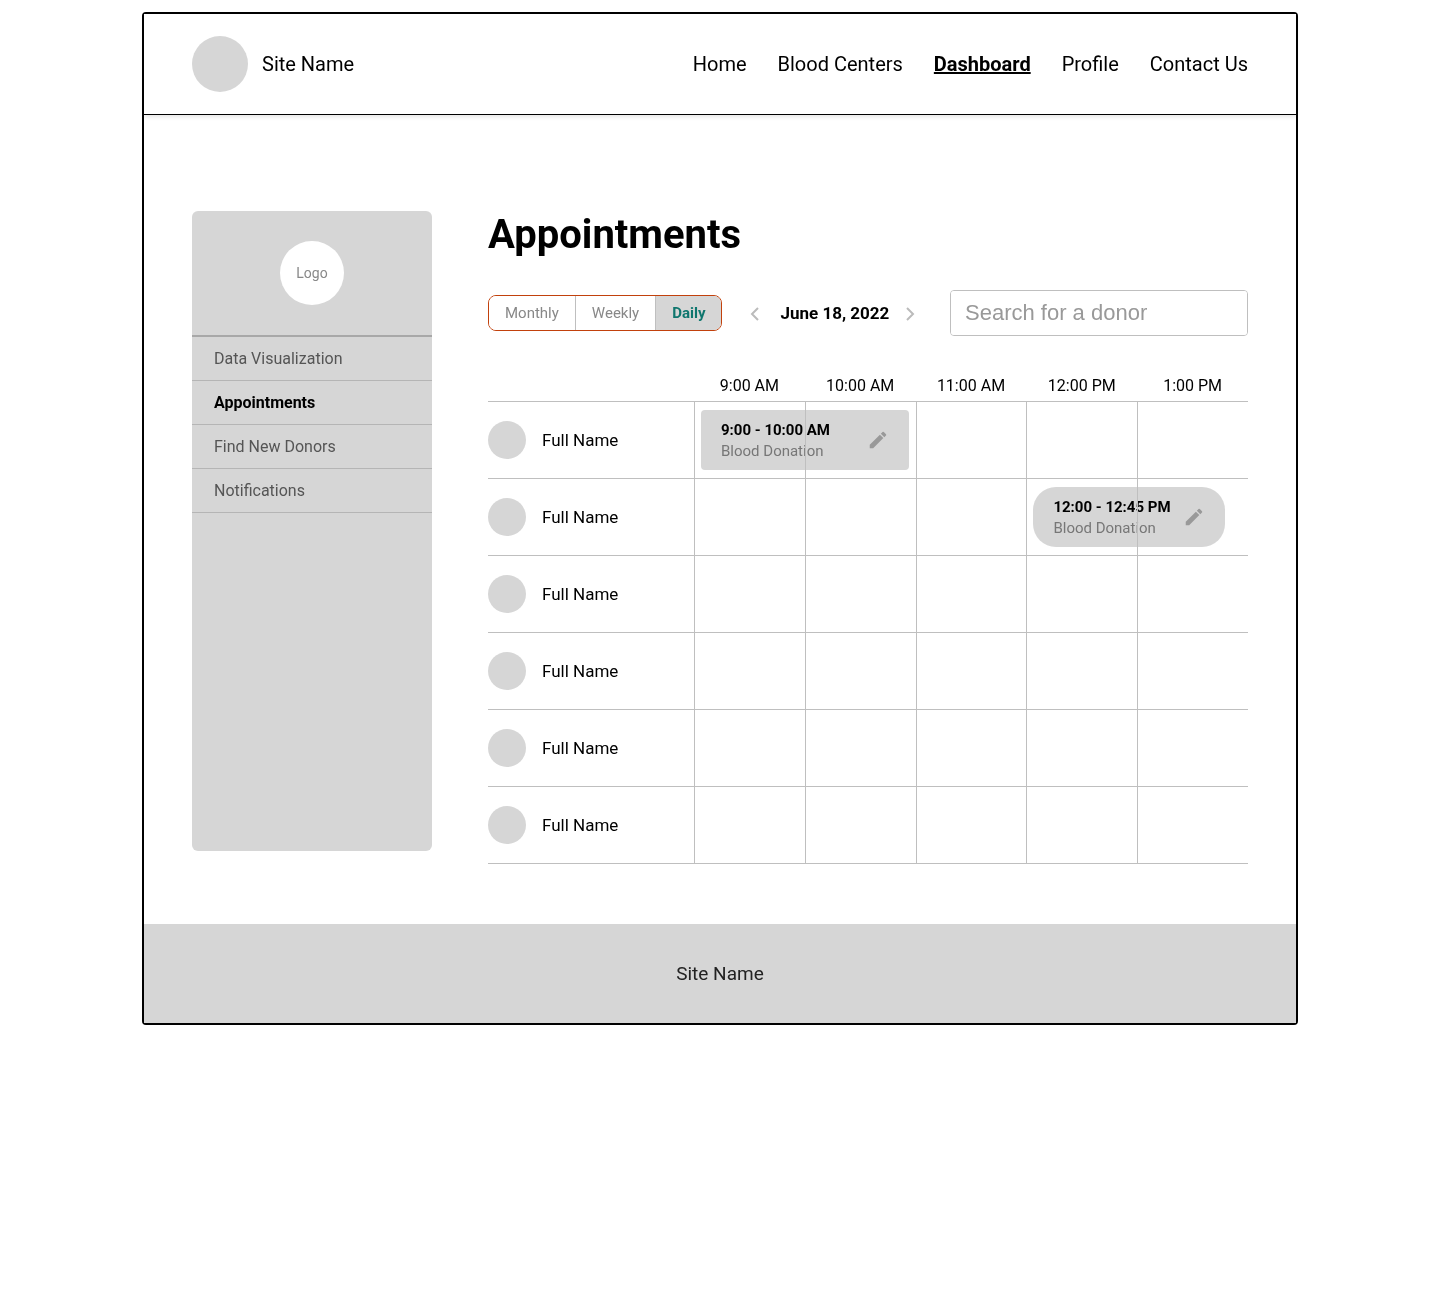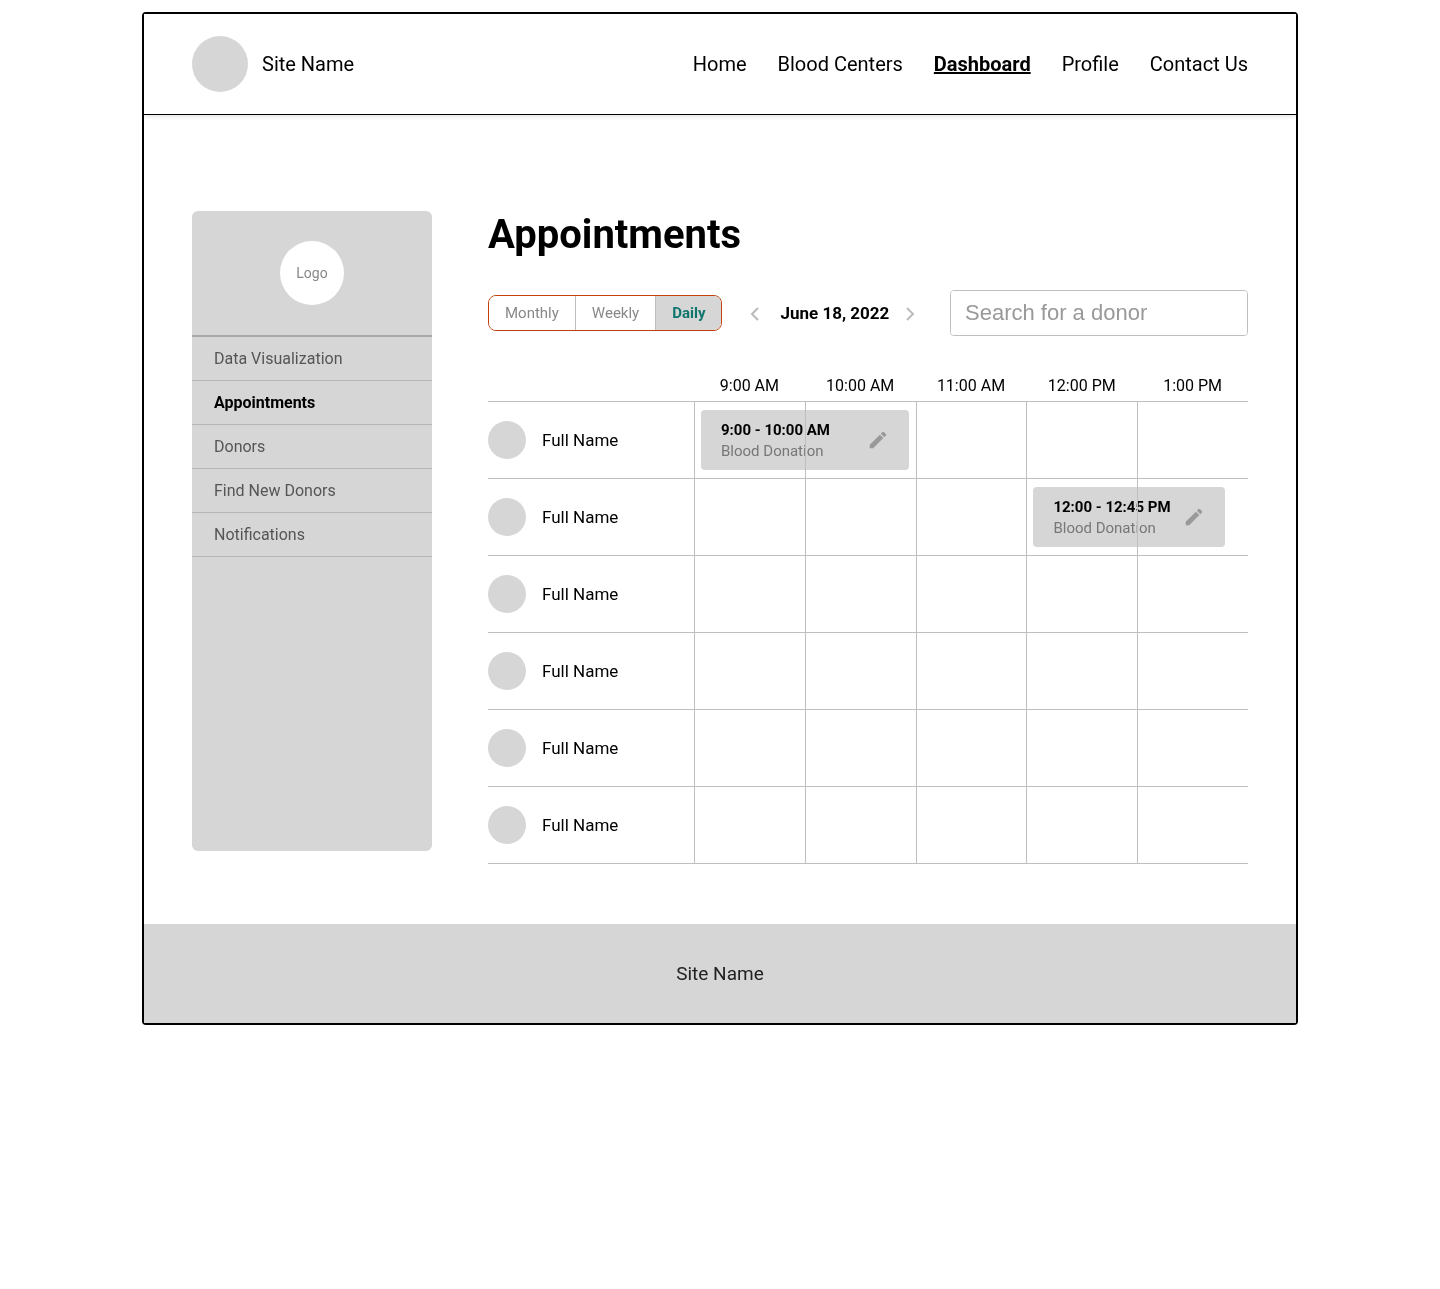--- a/index.html
+++ b/index.html
@@ -88,21 +88,20 @@
   </div>
 
   <div class="body">
 
     <div class="sidebar">
       <div class="sidebar-logo-wrap">
         <div class="sidebar-logo">Logo</div>
       </div>
       <div class="sidebar-item">Data Visualization</div>
       <div class="sidebar-item active">Appointments</div>
-      <div class="sidebar-item">Donors</div>
       <div class="sidebar-item">Find New Donors</div>
       <div class="sidebar-item">Notifications</div>
     </div>
 
     <div class="main">
       <h1 class="page-title">Appointments</h1>
 
       <div class="controls">
         <div class="view-toggle">
           <div class="seg">Monthly</div>
@@ -170,21 +169,21 @@
 
           <div class="row">
             <div class="name-cell">
               <div class="avatar"></div>
               <span class="name">Full Name</span>
             </div>
             <div class="slot"></div>
             <div class="slot"></div>
             <div class="slot"></div>
             <div class="slot">
-              <div class="appt" style="left:6px; width:calc(185% - 12px);">
+              <div class="appt" style="left:6px; width:calc(185% - 12px);border-radius:23px;">
                 <div class="appt-text">
                   <span class="appt-time">12:00 - 12:45 PM</span>
                   <span class="appt-label">Blood Donation</span>
                 </div>
                 <svg class="edit-icon" viewBox="0 0 24 24">
                     <path d="M3 17.25V21h3.75L17.81 9.94l-3.75-3.75L3 17.25zM20.71 7.04a1 1 0 000-1.41l-2.34-2.34a1 1 0 00-1.41 0l-1.83 1.83 3.75 3.75 1.83-1.83z"></path>
                   </svg>
               </div>
             </div>
             <div class="slot"></div>

